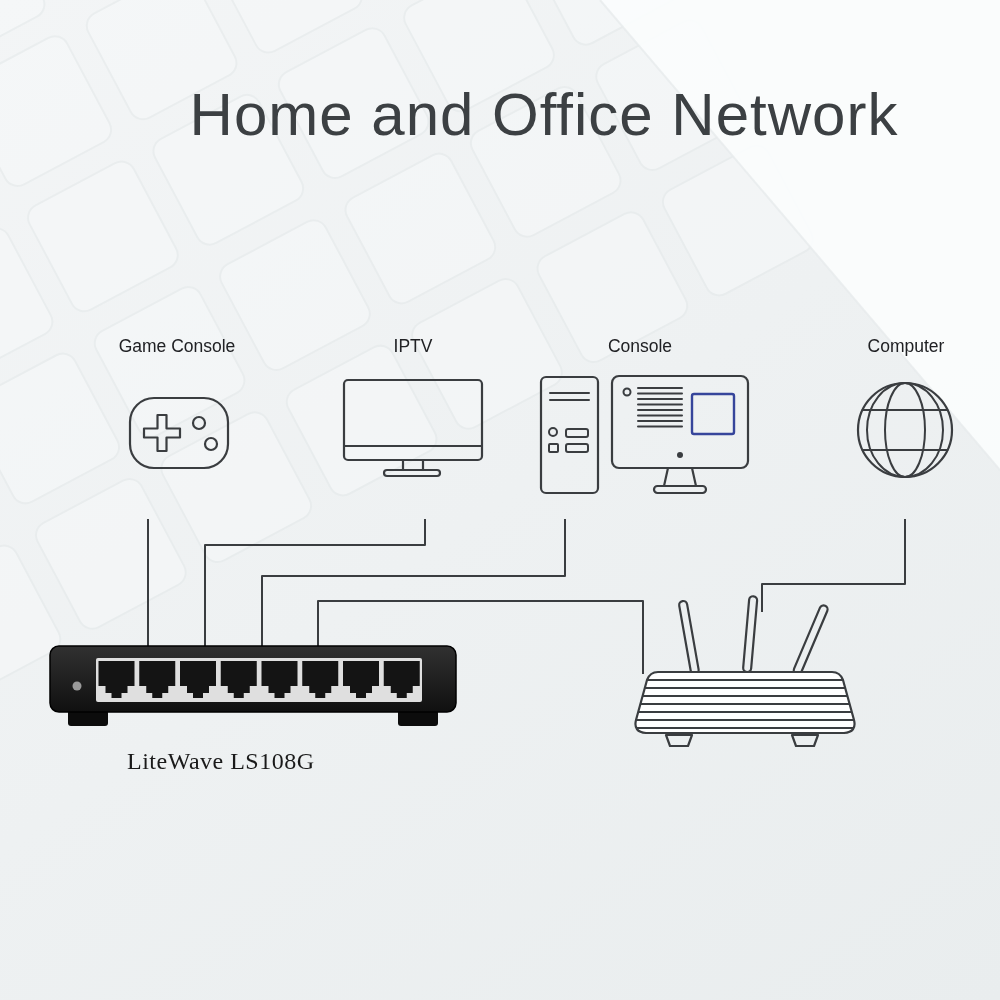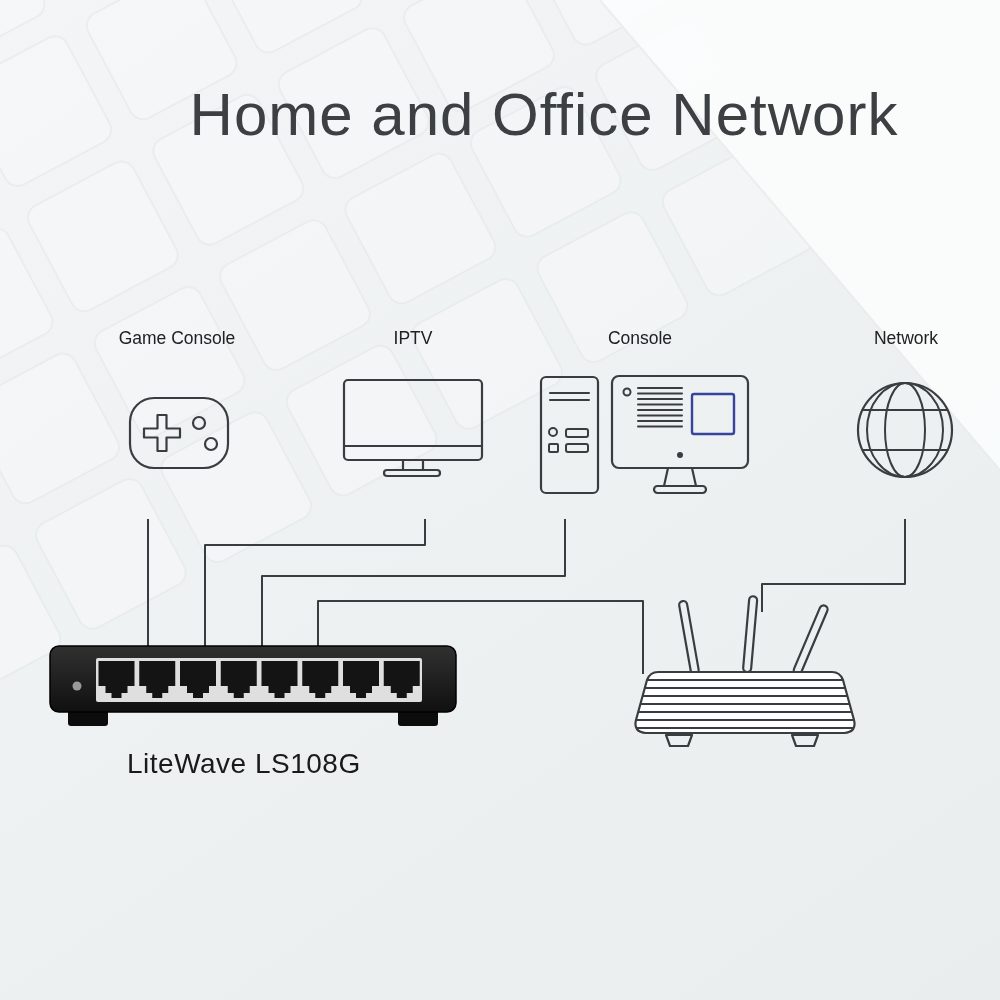--- a/index.html
+++ b/index.html
@@ -13,26 +13,27 @@
     background:linear-gradient(145deg, var(--bg-top) 0%, var(--bg-bottom) 100%);
     overflow:hidden;
   }
   .stage{position:relative;width:1000px;height:1000px;}
   svg.diagram{position:absolute;left:0;top:0;}
   .page-title{
     position:absolute;top:80px;left:0;width:100%;text-align:center;
     font-size:60px;font-weight:400;color:var(--title);letter-spacing:1px;margin-left:44px;
   }
   .dev-label{
-    position:absolute;top:328px;transform:translateX(-50%);
+    position:absolute;top:336px;transform:translateX(-50%);
     font-size:17.5px;color:var(--label);white-space:nowrap;
   }
   .switch-label{
-    position:absolute;left:127px;top:748px;font-size:28px;color:#1a1a1a;
+    position:absolute;left:127px;top:748px;font-size:24px;color:#1a1a1a;
     letter-spacing:0.5px;
+    font-family:Liberation Serif, serif;
   }
   .stroke{stroke:var(--line);fill:none;stroke-width:2.2;stroke-linecap:round;stroke-linejoin:round;}
   .thin{stroke-width:2;}
   .accent-stroke{stroke:var(--accent);fill:none;stroke-width:2.4;}
   .wire{stroke:var(--line);fill:none;stroke-width:2;stroke-linejoin:round;}
 </style>
 </head>
 <body>
 
 <div class="stage">
@@ -171,16 +172,16 @@
         <path class="stroke thin" d="M628,680 H862 M628,688 H862 M628,696 H862 M628,704 H862 M628,712 H862 M628,720 H862 M628,728 H862"></path>
       </g>
     </g>
   </svg>
 
   <h1 class="page-title">Home and Office Network</h1>
 
   <div class="dev-label" style="left:177px">Game Console</div>
   <div class="dev-label" style="left:413px">IPTV</div>
   <div class="dev-label" style="left:640px">Console</div>
-  <div class="dev-label" style="left:906px">Network</div>
+  <div class="dev-label" style="left:906px">Computer</div>
 
   <div class="switch-label">LiteWave LS108G</div>
 </div>
 
 </body></html>

